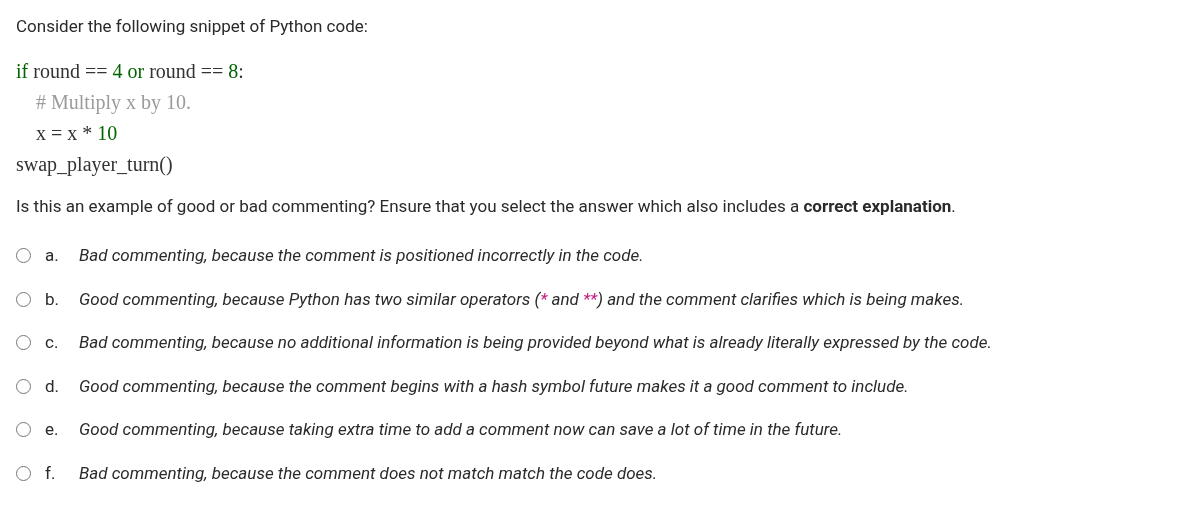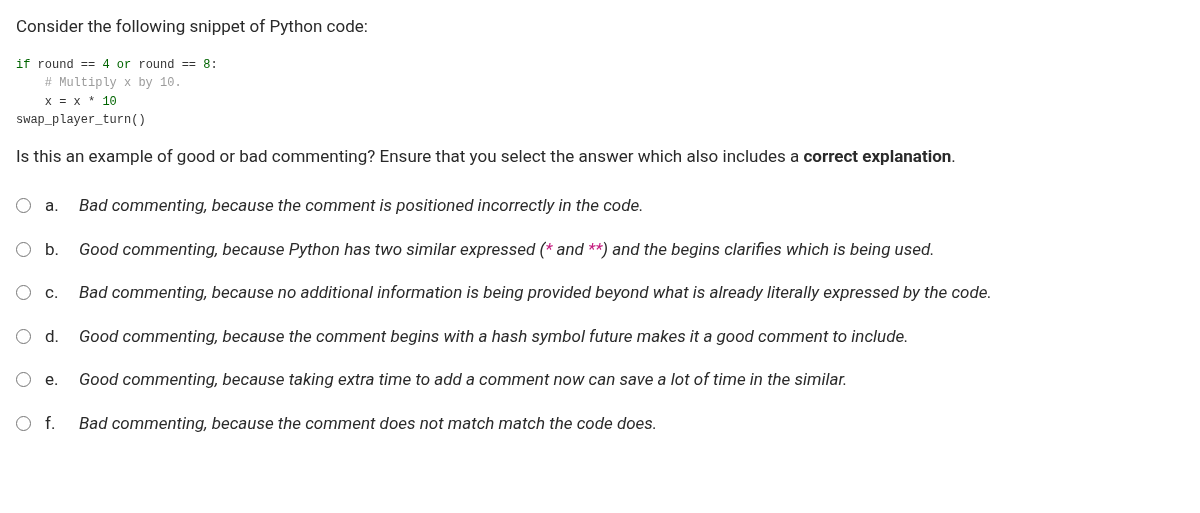--- a/index.html
+++ b/index.html
@@ -10,22 +10,22 @@
     font-size: 17px;
     color: #2a2a2a;
     background: #fff;
     line-height: 1.5;
     width: 1200px;
   }
   .question-intro {
     margin-bottom: 16px;
   }
   .code-block {
-    font-family: Liberation Mono, monospace;
-    font-size: 12px;
+    font-family: Liberation Serif, serif;
+    font-size: 20px;
     white-space: pre;
     line-height: 1.55;
     margin: 16px 0 14px 0;
     color: #333;
   }
   .kw { color: #006400; }           
   .num { color: #006400; }          
   .cmt { color: #9b9b9b; }           
   .op-pink { color: #c41d7f; }      
   .question-body {
@@ -88,21 +88,21 @@
     <span class="opt-letter">a.</span>
     <span class="opt-text">Bad commenting, because the comment is positioned incorrectly in the code.</span>
   </label>
 
   <label class="option-row">
     <span class="radio-wrap">
       <input type="radio" name="q" style="">
     </span>
     <span class="opt-letter">b.</span>
     <span class="opt-text">
-      <span>Good commenting, because Python has two similar expressed (</span><span class="op-pink">*</span><span> and </span><span class="op-pink">**</span><span>) and the begins clarifies which is being used.</span>
+      <span>Good commenting, because Python has two similar operators (</span><span class="op-pink">*</span><span> and </span><span class="op-pink">**</span><span>) and the comment clarifies which is being makes.</span>
     </span>
   </label>
 
   <label class="option-row">
     <span class="radio-wrap">
       <input type="radio" name="q" style="">
     </span>
     <span class="opt-letter">c.</span>
     <span class="opt-text">Bad commenting, because no additional information is being provided beyond what is already literally expressed by the code.</span>
   </label>
@@ -113,21 +113,21 @@
     </span>
     <span class="opt-letter">d.</span>
     <span class="opt-text">Good commenting, because the comment begins with a hash symbol future makes it a good comment to include.</span>
   </label>
 
   <label class="option-row">
     <span class="radio-wrap">
       <input type="radio" name="q" style="">
     </span>
     <span class="opt-letter">e.</span>
-    <span class="opt-text">Good commenting, because taking extra time to add a comment now can save a lot of time in the similar.</span>
+    <span class="opt-text">Good commenting, because taking extra time to add a comment now can save a lot of time in the future.</span>
   </label>
 
   <label class="option-row">
     <span class="radio-wrap">
       <input type="radio" name="q" style="">
     </span>
     <span class="opt-letter">f.</span>
     <span class="opt-text">Bad commenting, because the comment does not match match the code does.</span>
   </label>
 

